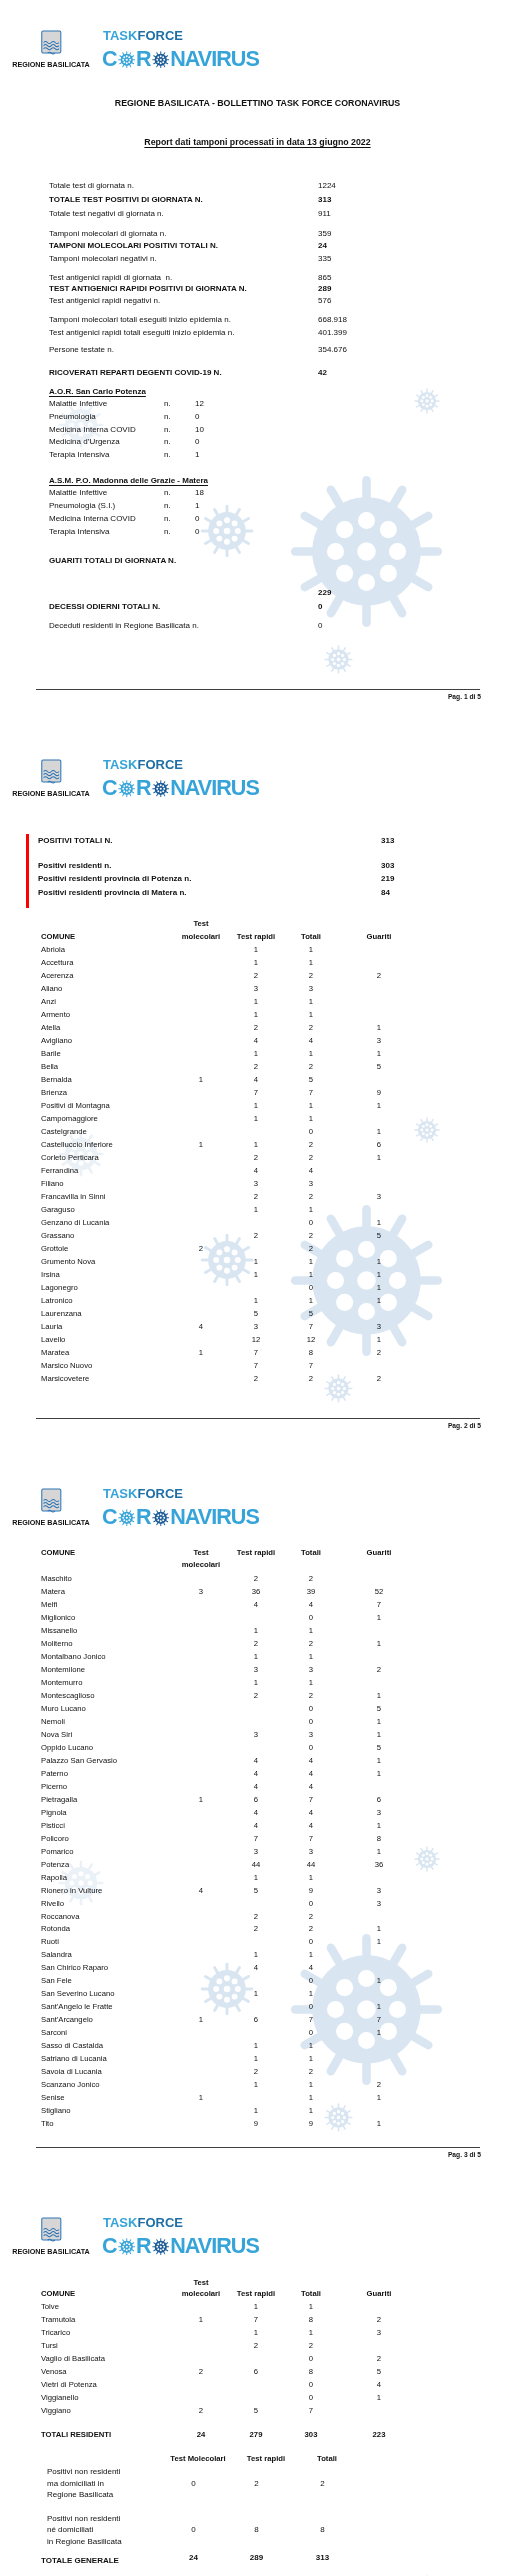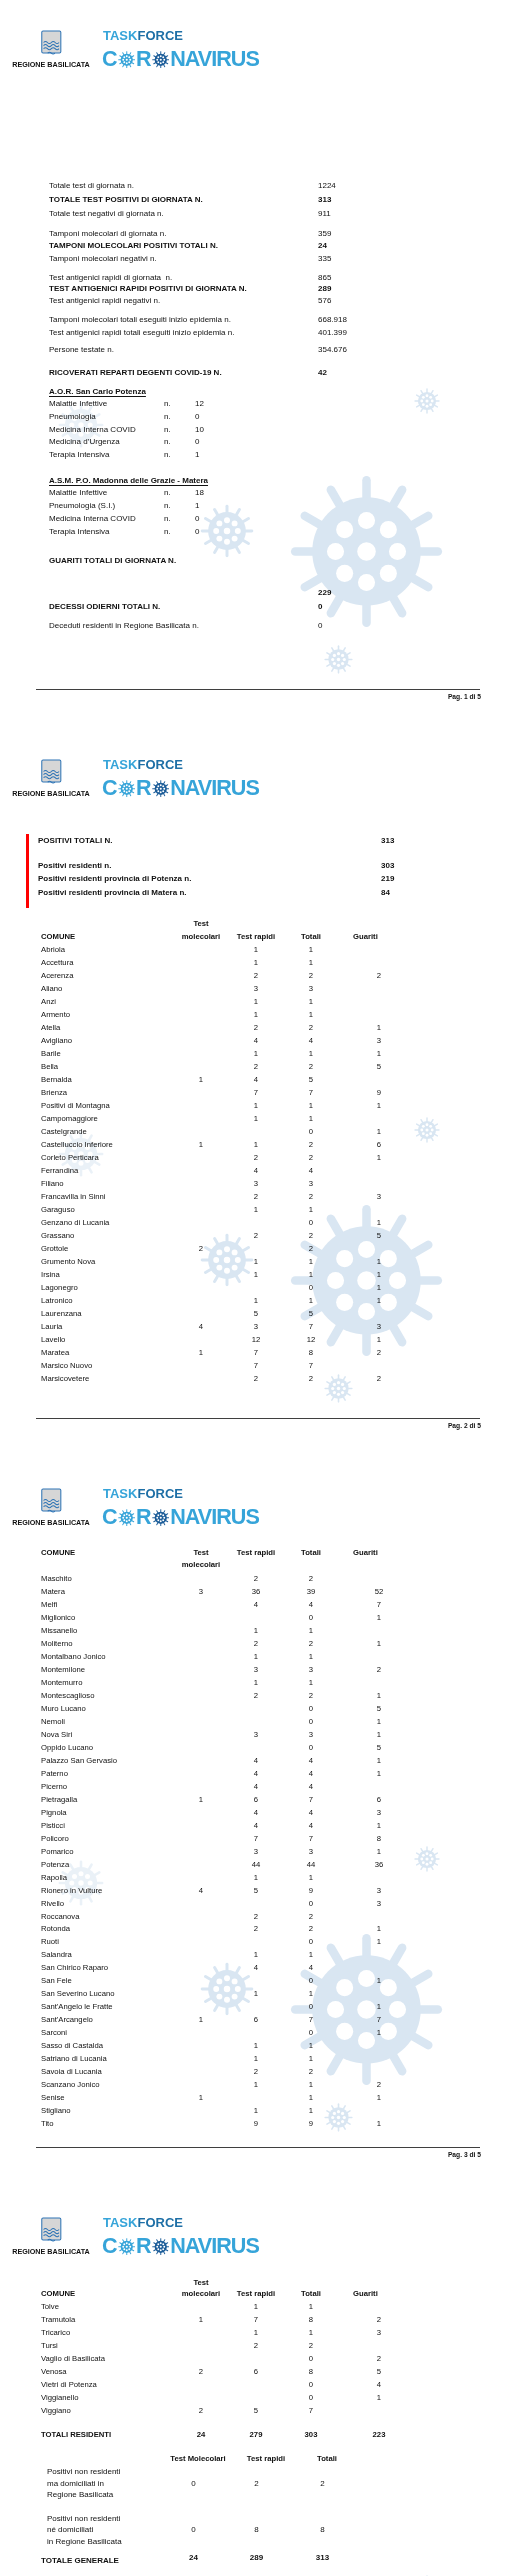--- a/index.html
+++ b/index.html
@@ -44,21 +44,21 @@
   .trow .c-name{left:41px;width:131px;}
   .trow .c-mol{left:175px;width:52px;text-align:center;}
   .trow .c-rap{left:230px;width:52px;text-align:center;}
   .trow .c-tot{left:285px;width:52px;text-align:center;}
   .trow .c-gua{left:353px;width:52px;text-align:center;}
   .trow.b{font-weight:bold;padding-left:16px;}
   .thead{position:absolute;left:0;width:515px;height:10.3px;font-weight:bold;font-size:7.7px;line-height:8.2px;}
   .thead span{position:absolute;}
   .hc-com{left:41px;} .hc-mol{left:175px;width:52px;text-align:center;}
   .hc-rap{left:230px;width:52px;text-align:center;} .hc-tot{left:285px;width:52px;text-align:center;}
-  .hc-gua{left:353px;width:52px;text-align:left;}
+  .hc-gua{left:353px;width:52px;text-align:center;}
   
   .t2h span{position:absolute;font-weight:bold;font-size:7.7px;line-height:8.2px;}
   .t2-c1{left:167px;width:62px;text-align:center;} .t2-c2{left:235px;width:62px;text-align:center;}
   .t2-c3{left:296px;width:62px;text-align:center;}
   .mline{position:absolute;left:47px;font-size:8px;line-height:8.2px;}
   .mval{position:absolute;width:41px;text-align:center;font-size:8px;line-height:8.2px;}
   .bold{font-weight:bold;}
   
   .redbar{position:absolute;left:26px;width:3.1px;background:var(--alert_bar,#ff0000);}
   
@@ -138,20 +138,22 @@
             <use href="#virus"></use>
           </svg>
       <span>R</span>
       <svg class="vg dark" viewBox="0 0 34 34" width="17.5" height="17.5">
             <use href="#virus"></use>
           </svg>
       <span>NAVIRUS</span>
     </div>
   </div>
 </div>
+  <div class="title" style="top:98px">REGIONE BASILICATA - BOLLETTINO TASK FORCE CORONAVIRUS</div>
+  <div class="title u" style="top:137px"><span>Report dati tamponi processati in data 13 giugno 2022</span></div>
 
   <div>
       <div class="srow " style="top: 182px;">
         <span class="s-l">Totale test di giornata n.</span>
         <span class="s-v" style="left: 318px;">1224</span>
       </div>
       <div class="srow b" style="top: 196px;">
         <span class="s-l">TOTALE TEST POSITIVI DI GIORNATA N.</span>
         <span class="s-v" style="left: 318px;">313</span>
       </div>

